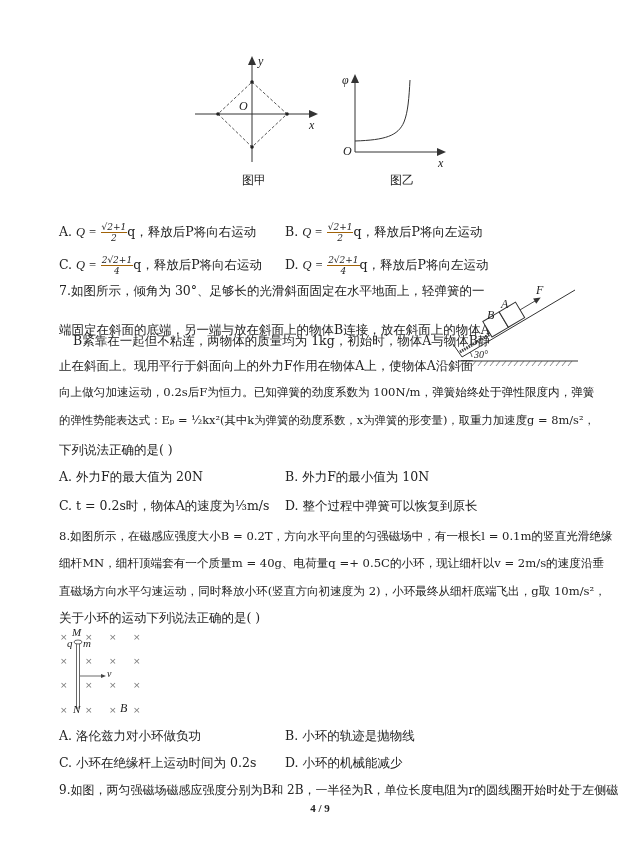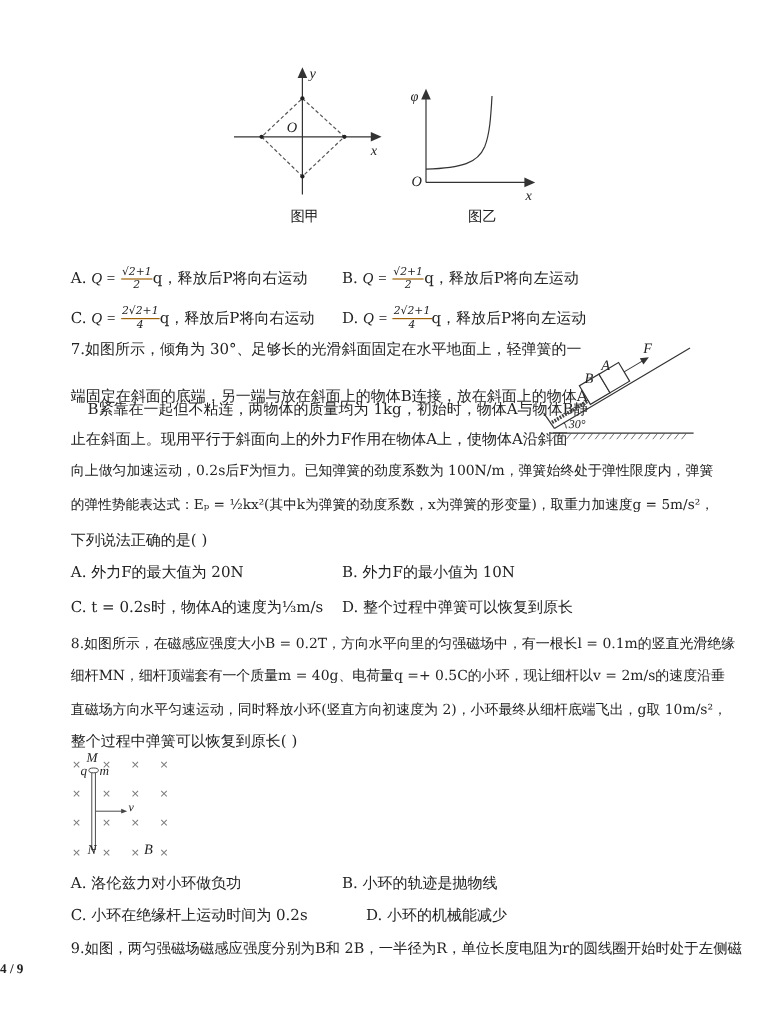--- a/index.html
+++ b/index.html
@@ -6,21 +6,21 @@
   body { width: 640px; height: 847px; position: relative; overflow: hidden;
          font-family: "DejaVu Serif", "Liberation Serif", serif; color: #222; }
   .line { position: absolute; left: 59px; font-size: 12.5px; white-space: nowrap; line-height: 16px; }
   .opt-right { left: 285px; }
   .fig { position: absolute; }
   .caption { position: absolute; font-size: 12px; font-family: "DejaVu Sans", sans-serif; }
   .math { font-family: "Liberation Serif", serif; font-style: italic; }
   .frac { display: inline-block; vertical-align: middle; text-align: center; font-size: 9px; line-height: 10px; font-style: italic; }
   .frac .num { display: block; border-bottom: 1px solid #a16207; padding: 0 1px; }
   .frac .den { display: block; }
-  .pagenum { position: absolute; left: 0; width: 640px; top: 802px; font-size: 11px; font-weight: bold; font-family: "Liberation Serif", serif; }
+  .pagenum { position: absolute; left: 0; width: 640px; top: 802px; text-align: center; font-size: 11px; font-weight: bold; font-family: "Liberation Serif", serif; }
 </style>
 </head>
 <body>
 
 <svg class="fig" style="left:190px;top:50px" width="140" height="120" viewBox="190 50 140 120">
   <line x1="195" y1="114" x2="313" y2="114" stroke="#333" stroke-width="1"></line>
   <polygon points="318,114 309,110 309,118" fill="#333"></polygon>
   <line x1="252" y1="162" x2="252" y2="62" stroke="#333" stroke-width="1"></line>
   <polygon points="252,56 248,65 256,65" fill="#333"></polygon>
   <polygon points="252,82 287,114 252,147 218,114" fill="none" stroke="#555" stroke-width="1" stroke-dasharray="3,2"></polygon>
@@ -65,21 +65,21 @@
   <span>D.</span>
   <span class="math">Q =</span>
   <span class="frac"><span class="num">2√2+1</span><span class="den">4</span></span><span>q，释放后P将向左运动</span>
 </div>
 
 <div class="line" style="top:283px;">7.如图所示，倾角为 30°、足够长的光滑斜面固定在水平地面上，轻弹簧的一</div>
 <div class="line" style="top:322px;">端固定在斜面的底端，另一端与放在斜面上的物体B连接，放在斜面上的物体A</div>
 <div class="line" style="top:333px;margin-left:14px;">B紧靠在一起但不粘连，两物体的质量均为 1kg，初始时，物体A与物体B静</div>
 <div class="line" style="top:358px;">止在斜面上。现用平行于斜面向上的外力F作用在物体A上，使物体A沿斜面</div>
 <div class="line" style="top:384px;font-size:11.6px;">向上做匀加速运动，0.2s后F为恒力。已知弹簧的劲度系数为 100N/m，弹簧始终处于弹性限度内，弹簧</div>
-<div class="line" style="top:412px;font-size:11.4px;">的弹性势能表达式：Eₚ = ½kx²(其中k为弹簧的劲度系数，x为弹簧的形变量)，取重力加速度g = 5m/s²，</div>
+<div class="line" style="top:412px;font-size:11.4px;">的弹性势能表达式：Eₚ = ½kx²(其中k为弹簧的劲度系数，x为弹簧的形变量)，取重力加速度g = 8m/s²，</div>
 <div class="line" style="top:442px;">下列说法正确的是(    )</div>
 <div class="line" style="top:469px;text-align:center;">A. 外力F的最大值为 20N</div>
 <div class="line opt-right" style="top:469px;">B. 外力F的最小值为 10N</div>
 <div class="line" style="top:498px;">C. t = 0.2s时，物体A的速度为⅓m/s</div>
 <div class="line opt-right" style="top:498px;">D. 整个过程中弹簧可以恢复到原长</div>
 
 <svg class="fig" style="left:450px;top:280px" width="135" height="90" viewBox="450 280 135 90">
   <line x1="458" y1="361" x2="578" y2="361" stroke="#333" stroke-width="1"></line>
   <g stroke="#555" stroke-width="0.7">
     <line x1="460" y1="366" x2="464" y2="361"></line>
@@ -114,21 +114,21 @@
   <path d="M472,357 A10,10 0 0 0 470,352" fill="none" stroke="#333" stroke-width="0.8"></path>
 </svg>
 <span class="caption math" style="left:536px;top:283px;font-family:'Liberation Serif',serif;">F</span>
 <span class="caption math" style="left:501px;top:297px;font-family:'Liberation Serif',serif;">A</span>
 <span class="caption math" style="left:487px;top:308px;font-family:'Liberation Serif',serif;">B</span>
 <span class="caption" style="left:474px;top:349px;font-size:10px;font-family:'Liberation Serif',serif;font-style:italic;">30°</span>
 
 <div class="line" style="top:528px;font-size:11.6px;">8.如图所示，在磁感应强度大小B = 0.2T，方向水平向里的匀强磁场中，有一根长l = 0.1m的竖直光滑绝缘</div>
 <div class="line" style="top:555px;font-size:11.6px;text-align:center;">细杆MN，细杆顶端套有一个质量m = 40g、电荷量q =+ 0.5C的小环，现让细杆以v = 2m/s的速度沿垂</div>
 <div class="line" style="top:583px;font-size:11.6px;">直磁场方向水平匀速运动，同时释放小环(竖直方向初速度为 2)，小环最终从细杆底端飞出，g取 10m/s²，</div>
-<div class="line" style="top:610px;">整个过程中弹簧可以恢复到原长(    )</div>
+<div class="line" style="top:610px;">关于小环的运动下列说法正确的是(    )</div>
 
 <svg class="fig" style="left:50px;top:625px" width="100" height="95" viewBox="50 625 100 95">
   <g stroke="#777" stroke-width="0.8">
     <g id="cr"></g>
   </g>
   <g fill="#777" font-size="9" font-family="DejaVu Sans, sans-serif">
     <text x="60" y="640">×</text>
       <text x="85" y="640">×</text>
       <text x="109" y="640">×</text>
       <text x="133" y="640">×</text>
@@ -153,17 +153,17 @@
 <span class="caption math" style="left:72px;top:626px;font-family:'Liberation Serif',serif;font-size:11px;">M</span>
 <span class="caption math" style="left:67px;top:637px;font-family:'Liberation Serif',serif;font-size:11px;">q</span>
 <span class="caption math" style="left:83px;top:637px;font-family:'Liberation Serif',serif;font-size:11px;">m</span>
 <span class="caption math" style="left:107px;top:668px;font-family:'Liberation Serif',serif;font-size:10px;">v</span>
 <span class="caption math" style="left:73px;top:703px;font-family:'Liberation Serif',serif;font-size:11px;">N</span>
 <span class="caption math" style="left:120px;top:701px;font-family:'Liberation Serif',serif;font-size:12px;">B</span>
 
 <div class="line" style="top:728px;">A. 洛伦兹力对小环做负功</div>
 <div class="line opt-right" style="top:728px;">B. 小环的轨迹是抛物线</div>
 <div class="line" style="top:755px;">C. 小环在绝缘杆上运动时间为 0.2s</div>
-<div class="line opt-right" style="top:755px;margin-left:20px;">D. 小环的机械能减少</div>
+<div class="line opt-right" style="top:755px;">D. 小环的机械能减少</div>
 
 <div class="line" style="top:782px;font-size:12px;">9.如图，两匀强磁场磁感应强度分别为B和 2B，一半径为R，单位长度电阻为r的圆线圈开始时处于左侧磁</div>
 
 <div class="pagenum">4 / 9</div>
 
 </body></html>

